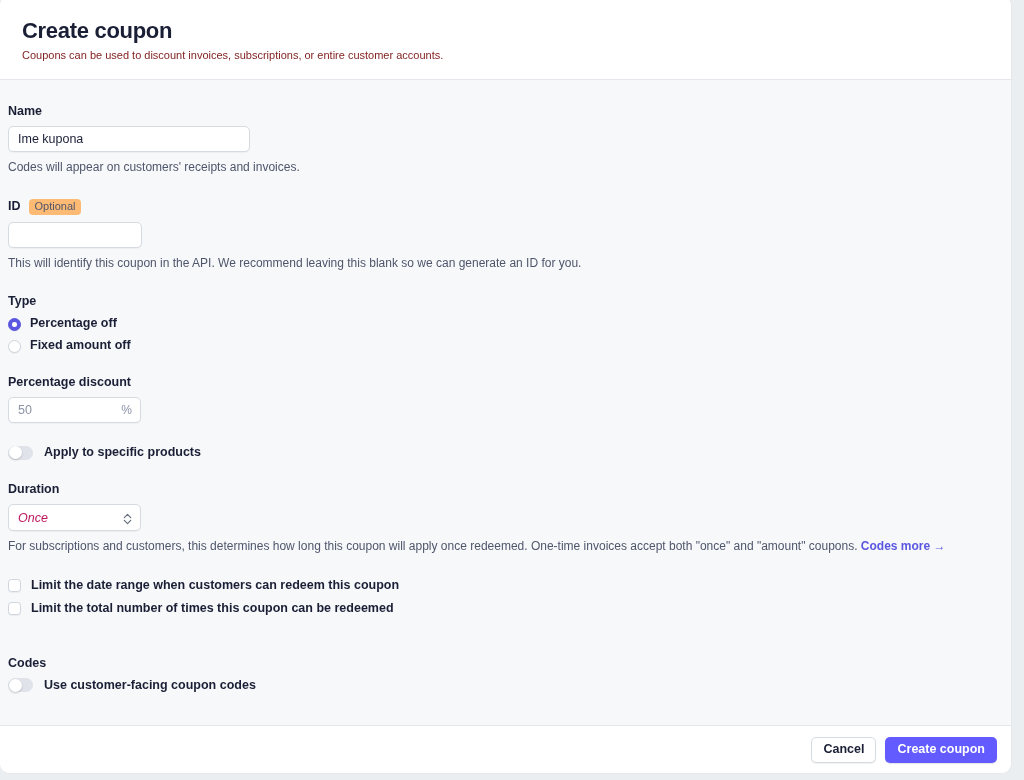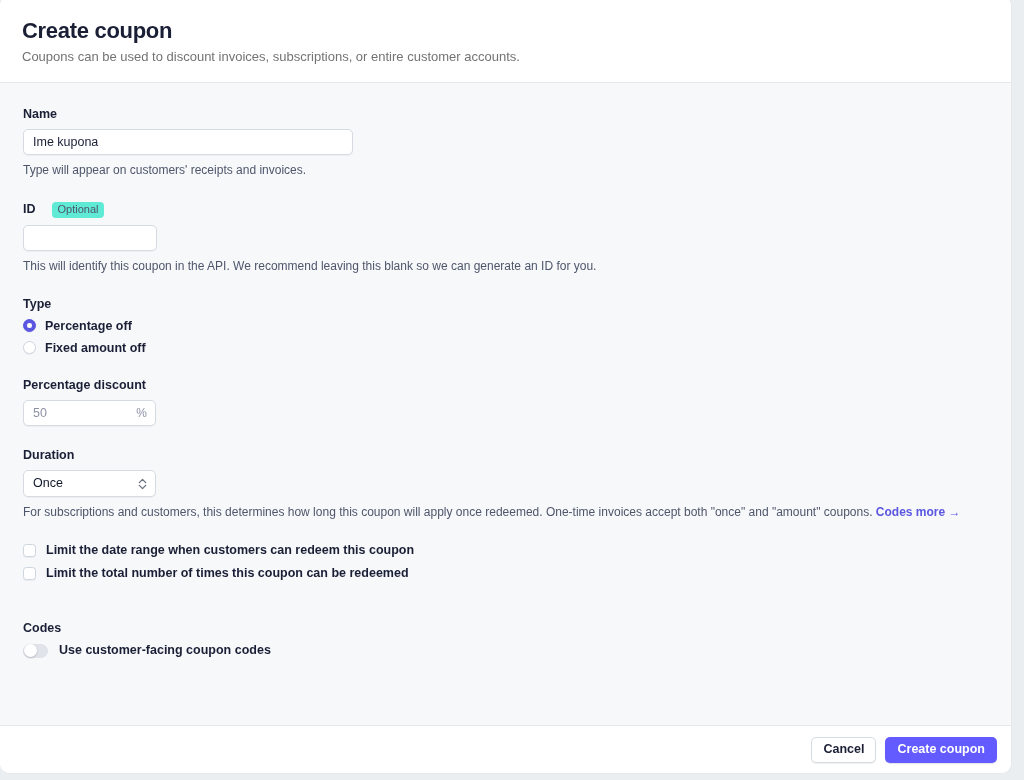--- a/index.html
+++ b/index.html
@@ -45,90 +45,90 @@
   }
   .card-title {
     font-size: 22px;
     font-weight: bold;
     color: #1a1f36;
     letter-spacing: -0.3px;
     margin: 0 0 4px 0;
     line-height: 1.18;
   }
   .card-subtitle {
-    font-size: 13px;
-    color: #737373;
+    font-size: 11px;
+    color: #7f1d1d;
     margin: 0;
     line-height: 1.4;
   }
 
   
   .card-body {
     flex: 1 1 auto;
-    padding: 24px 22px 10px 23px;
+    padding: 24px 22px 10px 8px;
     background: #f6f8fa;
     overflow: hidden;
   }
 
   .field-label {
     font-size: 12.5px;
     font-weight: bold;
     color: #1a1f36;
     display: block;
     margin-bottom: 7px;
     line-height: 1.2;
   }
   .label-row {
     display: flex;
     align-items: center;
-    gap: 16px;
+    gap: 8px;
     margin-bottom: 7px;
   }
   .label-row .field-label { margin-bottom: 0; }
   .badge-optional {
     display: inline-block;
     font-size: 11px;
     color: #4f566b;
-    background: #5eead4;
+    background: #fdba74;
     border-radius: 4px;
     padding: 2px 6px 3px 6px;
     line-height: 1;
     font-weight: normal;
   }
 
   .text-input {
     display: block;
     height: 26px;
     background: #ffffff;
     border: 1px solid #d5dbe1;
     border-radius: 5px;
     font-size: 12.5px;
     color: #1a1f36;
     font-family: "Liberation Sans", sans-serif;
     padding: 0 9px;
     outline: none;
     box-shadow: 0 1px 1px rgba(16,22,38,.04);
   }
   .text-input::placeholder { color: #8b93a5; }
-  .input-name { width: 330px; }
+  .input-name { width: 242px; }
   .input-id   { width: 134px; }
 
   .help-text {
     font-size: 12px;
     color: #4f566b;
     margin: 7px 0 0 0;
     line-height: 1.45;
   }
 
   .section { margin-bottom: 22px; }
 
   
   .radio-row {
     display: flex;
-    align-items: flex-start;
+    align-items: flex-end;
     gap: 9px;
     margin-bottom: 7px;
     cursor: pointer;
   }
   .radio {
     width: 13px;
     height: 13px;
     border-radius: 50%;
     border: 1px solid #cfd5dd;
     background: #ffffff;
@@ -209,26 +209,27 @@
     width: 133px;
     height: 27px;
   }
   .select-box {
     width: 133px;
     height: 27px;
     background: #ffffff;
     border: 1px solid #d5dbe1;
     border-radius: 5px;
     font-size: 12.5px;
-    color: #0f172a;
+    color: #be185d;
     display: flex;
     align-items: center;
     padding: 0 9px;
     box-shadow: 0 1px 1px rgba(16,22,38,.04);
     cursor: pointer;
+    font-style: italic;
   }
   .stepper-icon {
     position: absolute;
     right: 9px;
     top: 50%;
     transform: translateY(-50%);
     width: 9px;
     height: 13px;
     pointer-events: none;
   }
@@ -305,21 +306,21 @@
     <div class="card-header">
       <h1 class="card-title">Create coupon</h1>
       <p class="card-subtitle">Coupons can be used to discount invoices, subscriptions, or entire customer accounts.</p>
     </div>
 
     <div class="card-body">
 
       <div class="section">
         <label class="field-label">Name</label>
         <input class="text-input input-name" type="text" value="Ime kupona" style="">
-        <p class="help-text">Type will appear on customers' receipts and invoices.</p>
+        <p class="help-text">Codes will appear on customers' receipts and invoices.</p>
       </div>
 
       <div class="section">
         <div class="label-row">
           <span class="field-label">ID</span>
           <span class="badge-optional">Optional</span>
         </div>
         <input class="text-input input-id" type="text" value="" style="">
         <p class="help-text">This will identify this coupon in the API. We recommend leaving this blank so we can generate an ID for you.</p>
       </div>
@@ -337,20 +338,28 @@
       </div>
 
       <div class="section">
         <label class="field-label">Percentage discount</label>
         <div class="suffix-input">
           <input class="text-input" type="text" placeholder="50" style="">
           <span class="suffix">%</span>
         </div>
       </div>
 
+      <div class="section">
+        <div class="toggle-row">
+          <span class="toggle">
+            <span class="knob"></span>
+          </span>
+          <span class="choice-label">Apply to specific products</span>
+        </div>
+      </div>
 
       <div class="section">
         <label class="field-label">Duration</label>
         <div class="select-wrap">
           <div class="select-box">
             <span>Once</span>
           </div>
           <span class="stepper-icon">
             <svg width="9" height="13" viewBox="0 0 9 13" fill="none" xmlns="http://www.w3.org/2000/svg">
               <path d="M1.3 5.1L4.5 1.9L7.7 5.1" stroke="#6b7280" stroke-width="1.3" stroke-linecap="round" stroke-linejoin="round"></path>

